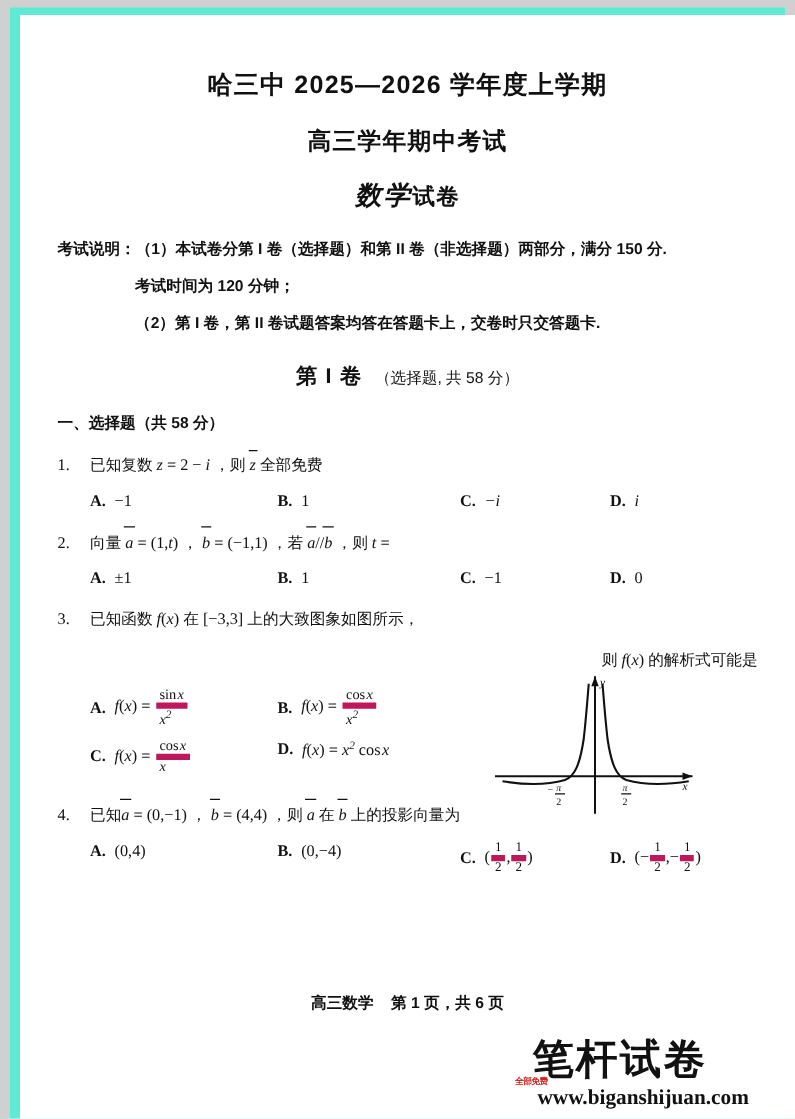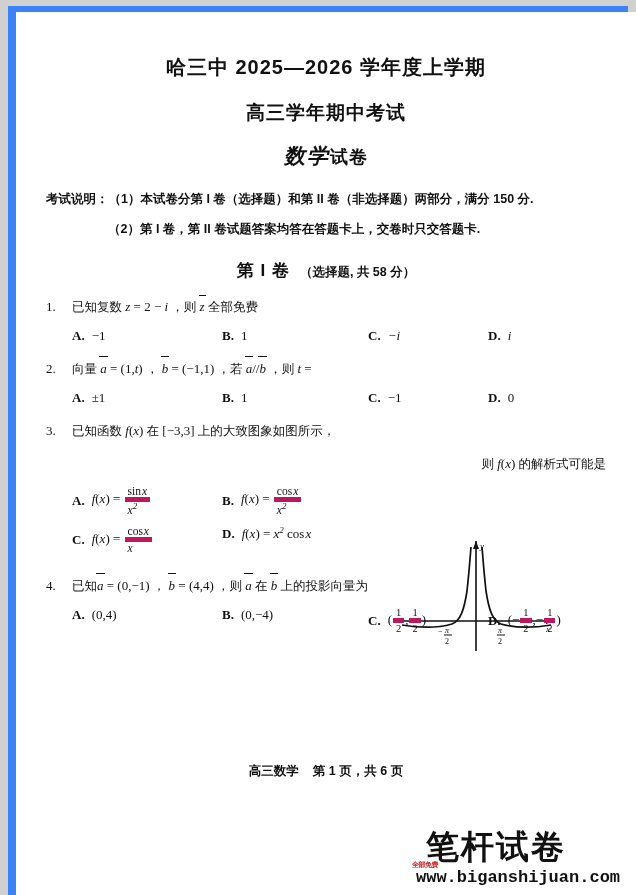--- a/index.html
+++ b/index.html
@@ -17,21 +17,21 @@
   }
   .page-frame {
     position: absolute;
     left: 0; top: 0;
     width: 636px;
     height: 895px;
     box-sizing: border-box;
     border-left: 8px solid #d0d0d0;
     border-right: 8px solid #d0d0d0;
     border-top: 6px solid #d0d0d0;
-    background: #3b82f6;
+    background: #5eead4;
   }
   .sheet {
     position: absolute;
     left: 8px; top: 6px;
     width: 620px;
     height: 889px;
     background: #fff;
   }
 
   
@@ -82,21 +82,21 @@
   .notice-indent-1 { padding-left: 62px; }
   .notice-indent-2 { padding-left: 62px; }
 
   
   .juan-head {
     text-align: center;
     margin-top: 22px;
     font-family: "Liberation Sans", "DejaVu Sans", sans-serif;
   }
   .juan-big { font-size: 17px; font-weight: bold; letter-spacing: 1px; text-align: right; }
-  .juan-small { font-size: 12.5px; font-weight: bold; margin-left: 10px; }
+  .juan-small { font-size: 12.5px; font-weight: normal; margin-left: 10px; }
 
   .sec-head {
     margin: 18px 30px 0 30px;
     font-family: "Liberation Sans", "DejaVu Sans", sans-serif;
     font-size: 12.5px;
     font-weight: bold;
   }
   .sub-head {
     margin: 13px 30px 0 30px;
     font-family: "Liberation Sans", "DejaVu Sans", sans-serif;
@@ -186,21 +186,21 @@
     left: 378px;
     top: 521px;
     width: 172px;
     height: 122px;
   }
 
   
   .footer {
     position: absolute;
     left: 0;
-    top: 751px;
+    top: 782px;
     width: 620px;
     text-align: center;
     font-family: "Liberation Sans", "DejaVu Sans", sans-serif;
     font-size: 12.5px;
     font-weight: bold;
   }
   .footer .gap { display: inline-block; width: 14px; }
 
   
   .watermark {
@@ -224,23 +224,23 @@
     left: 0px;
     top: 30px;
     font-family: "Liberation Sans", "DejaVu Sans", sans-serif;
     font-size: 7px;
     font-weight: bold;
     color: #d02020;
     letter-spacing: -0.5px;
   }
   .wm-url {
     position: absolute;
-    left: 4px;
+    left: 18px;
     top: 38px;
-    font-family: Liberation Mono, monospace;
+    font-family: Liberation Serif, serif;
     font-weight: bold;
     font-size: 17px;
     color: #111;
     letter-spacing: 0px;
   }
 </style>
 </head>
 <body>
 
 <div class="page-frame">
@@ -252,29 +252,33 @@
     <div class="title-line-3">
       <span class="subject-art">数学</span><span class="subject-tail">试卷</span>
     </div>
   </div>
 
   <div class="notice">
     <div class="notice-row">
       <span class="notice-label">考试说明：</span>
       <span class="notice-text">（1）本试卷分第 I 卷（选择题）和第 II 卷（非选择题）两部分，满分 150 分.</span>
     </div>
+    <div class="notice-row notice-indent-1">
+      <span class="notice-text">考试时间为 120 分钟；</span>
+    </div>
     <div class="notice-row notice-indent-2">
       <span class="notice-text">（2）第 I 卷，第 II 卷试题答案均答在答题卡上，交卷时只交答题卡.</span>
     </div>
   </div>
 
   <div class="juan-head">
     <span class="juan-big">第 I 卷</span><span class="juan-small">（选择题, 共 58 分）</span>
   </div>
 
+  <div class="sec-head">一、选择题（共 58 分）</div>
 
   <div class="sub-head">
   </div>
 
   <div class="q">
     <div class="q-stem">
       <span class="q-num">1.</span>
       <span class="q-body"><span class="cn">已知复数</span> <span class="mi">z</span> <span class="mn">= 2 −</span> <span class="mi">i</span> <span class="cn">，则</span> <span class="conj">z</span> <span class="cn">全部免费</span></span>
     </div>
     <div class="opts c4">

